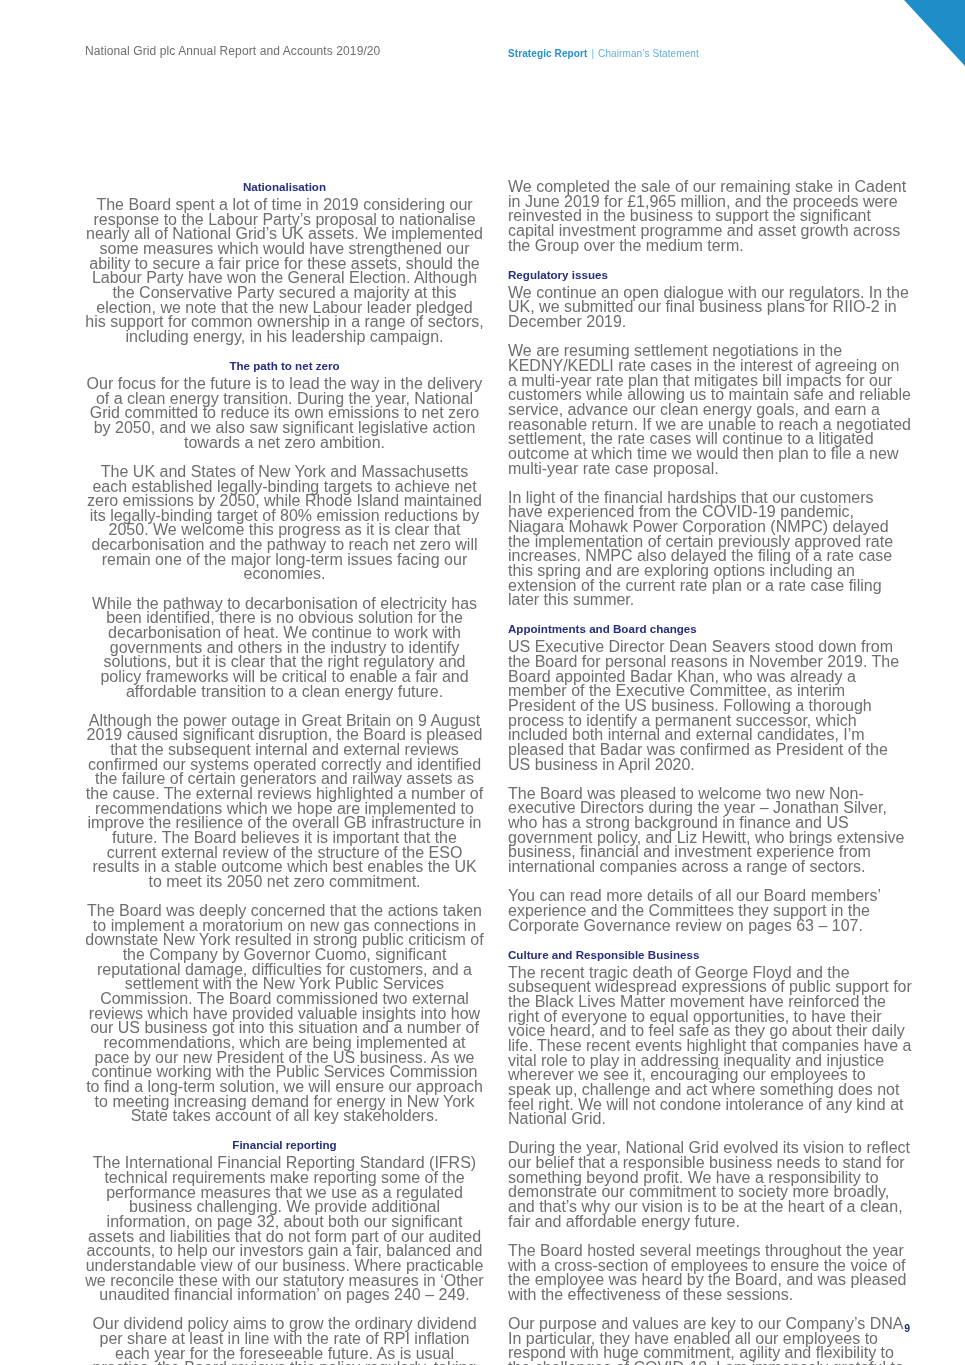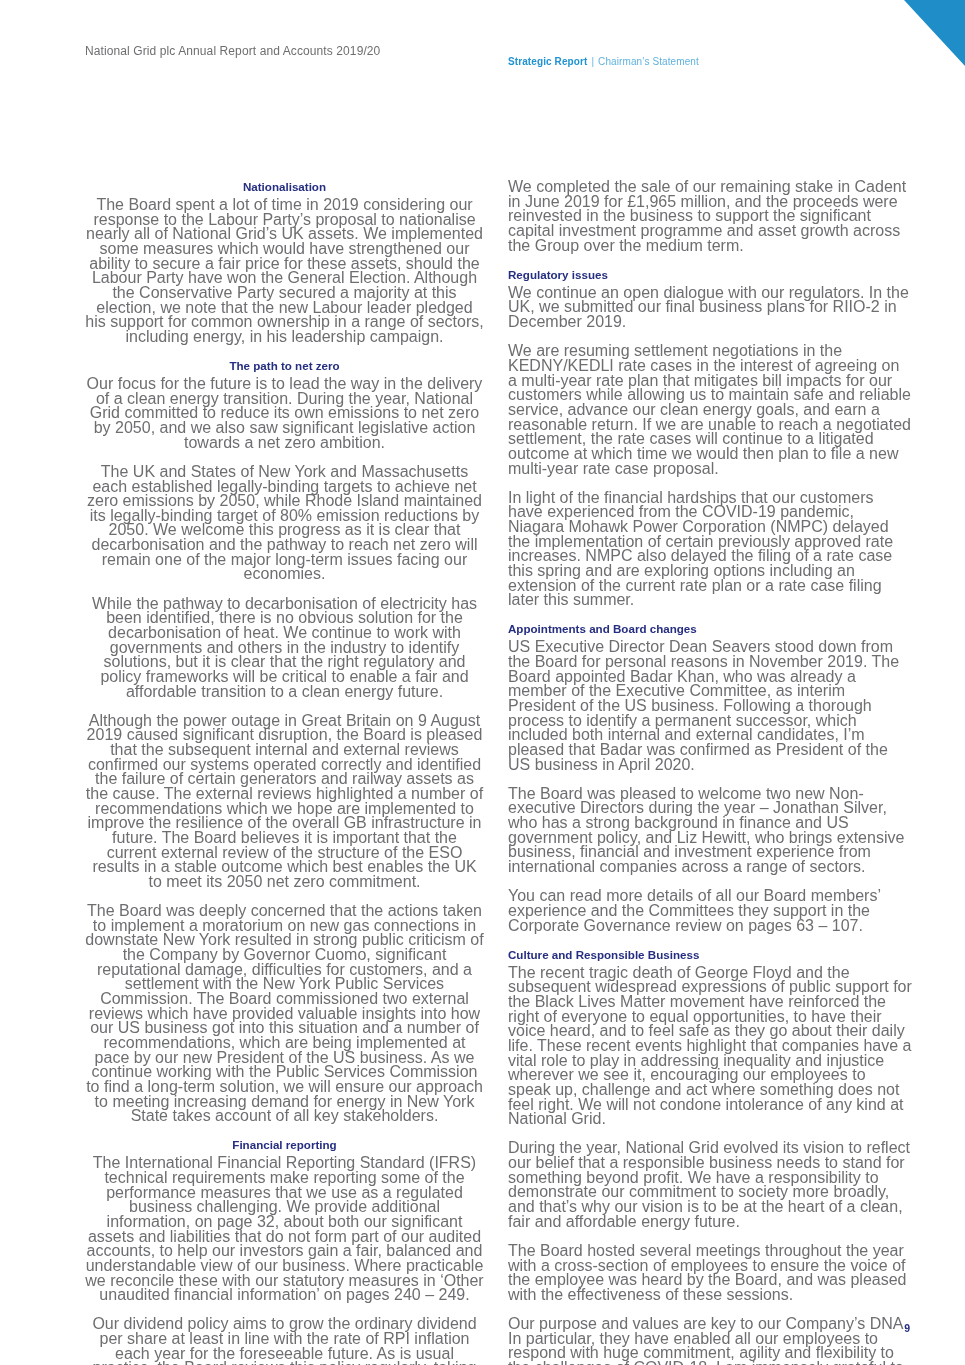--- a/index.html
+++ b/index.html
@@ -18,21 +18,21 @@
     background:#1e8dc8;
     clip-path:polygon(0 0,100% 0,100% 100%);
   }
 
   
   .runhead-left{
     position:absolute;top:44px;left:85px;
     font-size:12px;color:#6d6e71;letter-spacing:.1px;text-align:right;
   }
   .runhead-right{
-    position:absolute;top:56px;left:508px;
+    position:absolute;top:48px;left:508px;
     font-size:10px;letter-spacing:.1px;
   }
   .runhead-right .sec{font-weight:bold;color:#2193d1;}
   .runhead-right .sep{color:#6ab6e0;padding:0 4px;}
   .runhead-right .sub{color:#5fb2de;}
 
   
   .columns{
     position:absolute;top:180px;left:85px;
     display:flex;gap:24px;align-items:flex-start;

